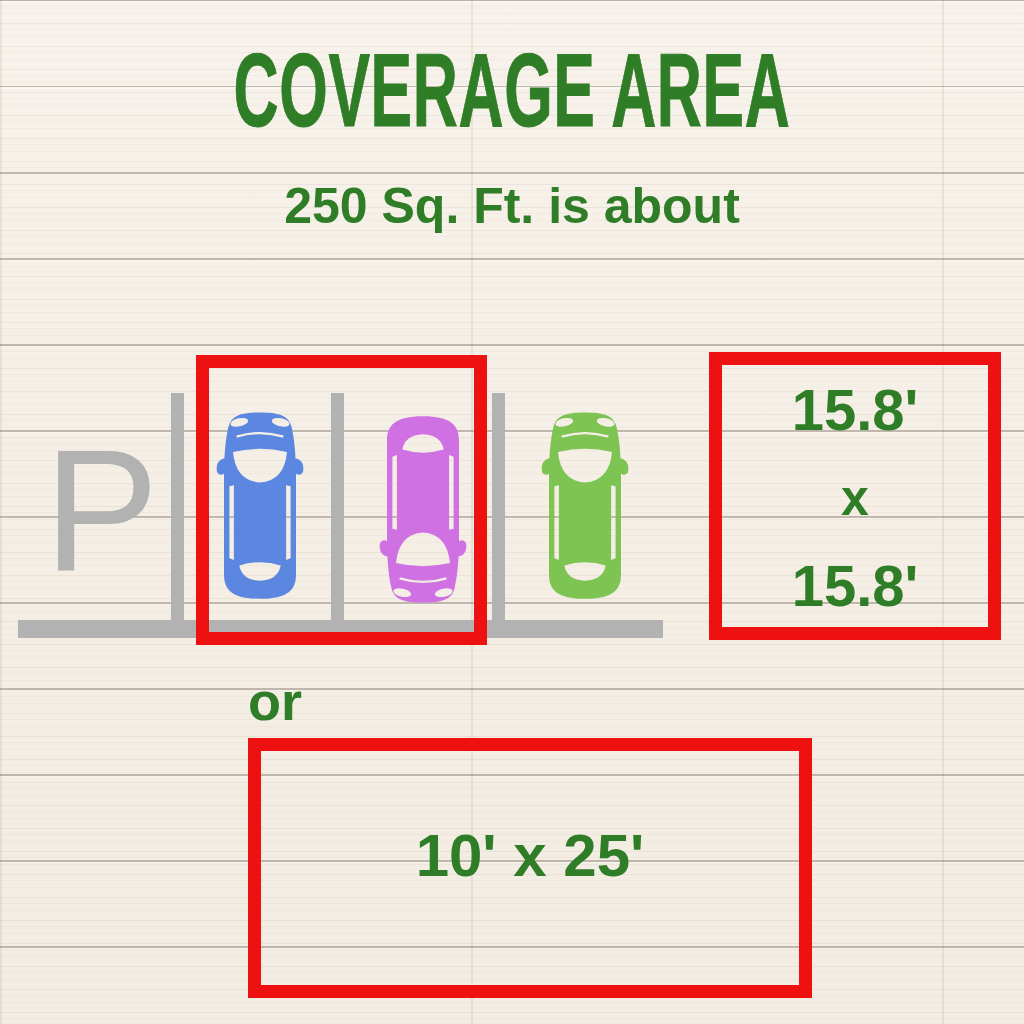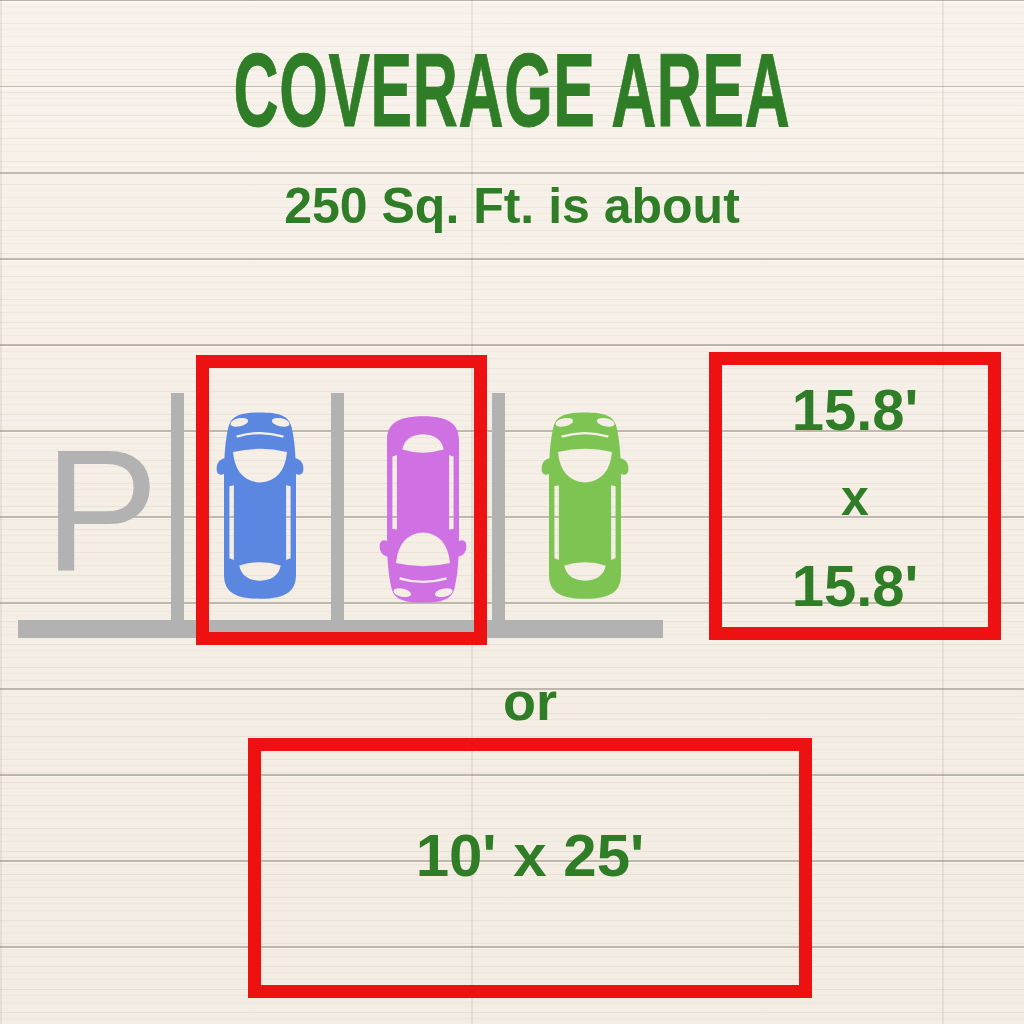--- a/index.html
+++ b/index.html
@@ -35,21 +35,21 @@
   .car{z-index:3;}
   .car.flip{transform:scaleY(-1);}
 
   .red-box{box-sizing:border-box;border:13px solid #ee1111;z-index:5;}
   .box-two-stalls{left:196px;top:355px;width:291px;height:290px;}
   .box-square{left:685px;top:352px;width:292px;height:288px;
     display:flex;flex-direction:column;justify-content:space-between;align-items:center;
     padding:16px 0 12px;font-weight:bold;text-align:center;margin-left:24px;}
   .box-square .dim{font-size:58px;line-height:1;}
   .box-square .sep{font-size:50px;line-height:1;}
-  .or-label{left:248px;width:564px;top:670px;text-align:center;font-size:54px;font-weight:bold;z-index:2;}
+  .or-label{left:248px;width:564px;top:670px;text-align:left;font-size:54px;font-weight:bold;z-index:2;}
   .box-rect{left:248px;top:738px;width:564px;height:260px;
     display:flex;align-items:center;justify-content:center;padding-bottom:26px;
     font-size:60px;font-weight:bold;}
 </style>
 </head>
 <body>
 
 <div class="canvas">
 
   <svg width="0" height="0" style="position:absolute" aria-hidden="true">

